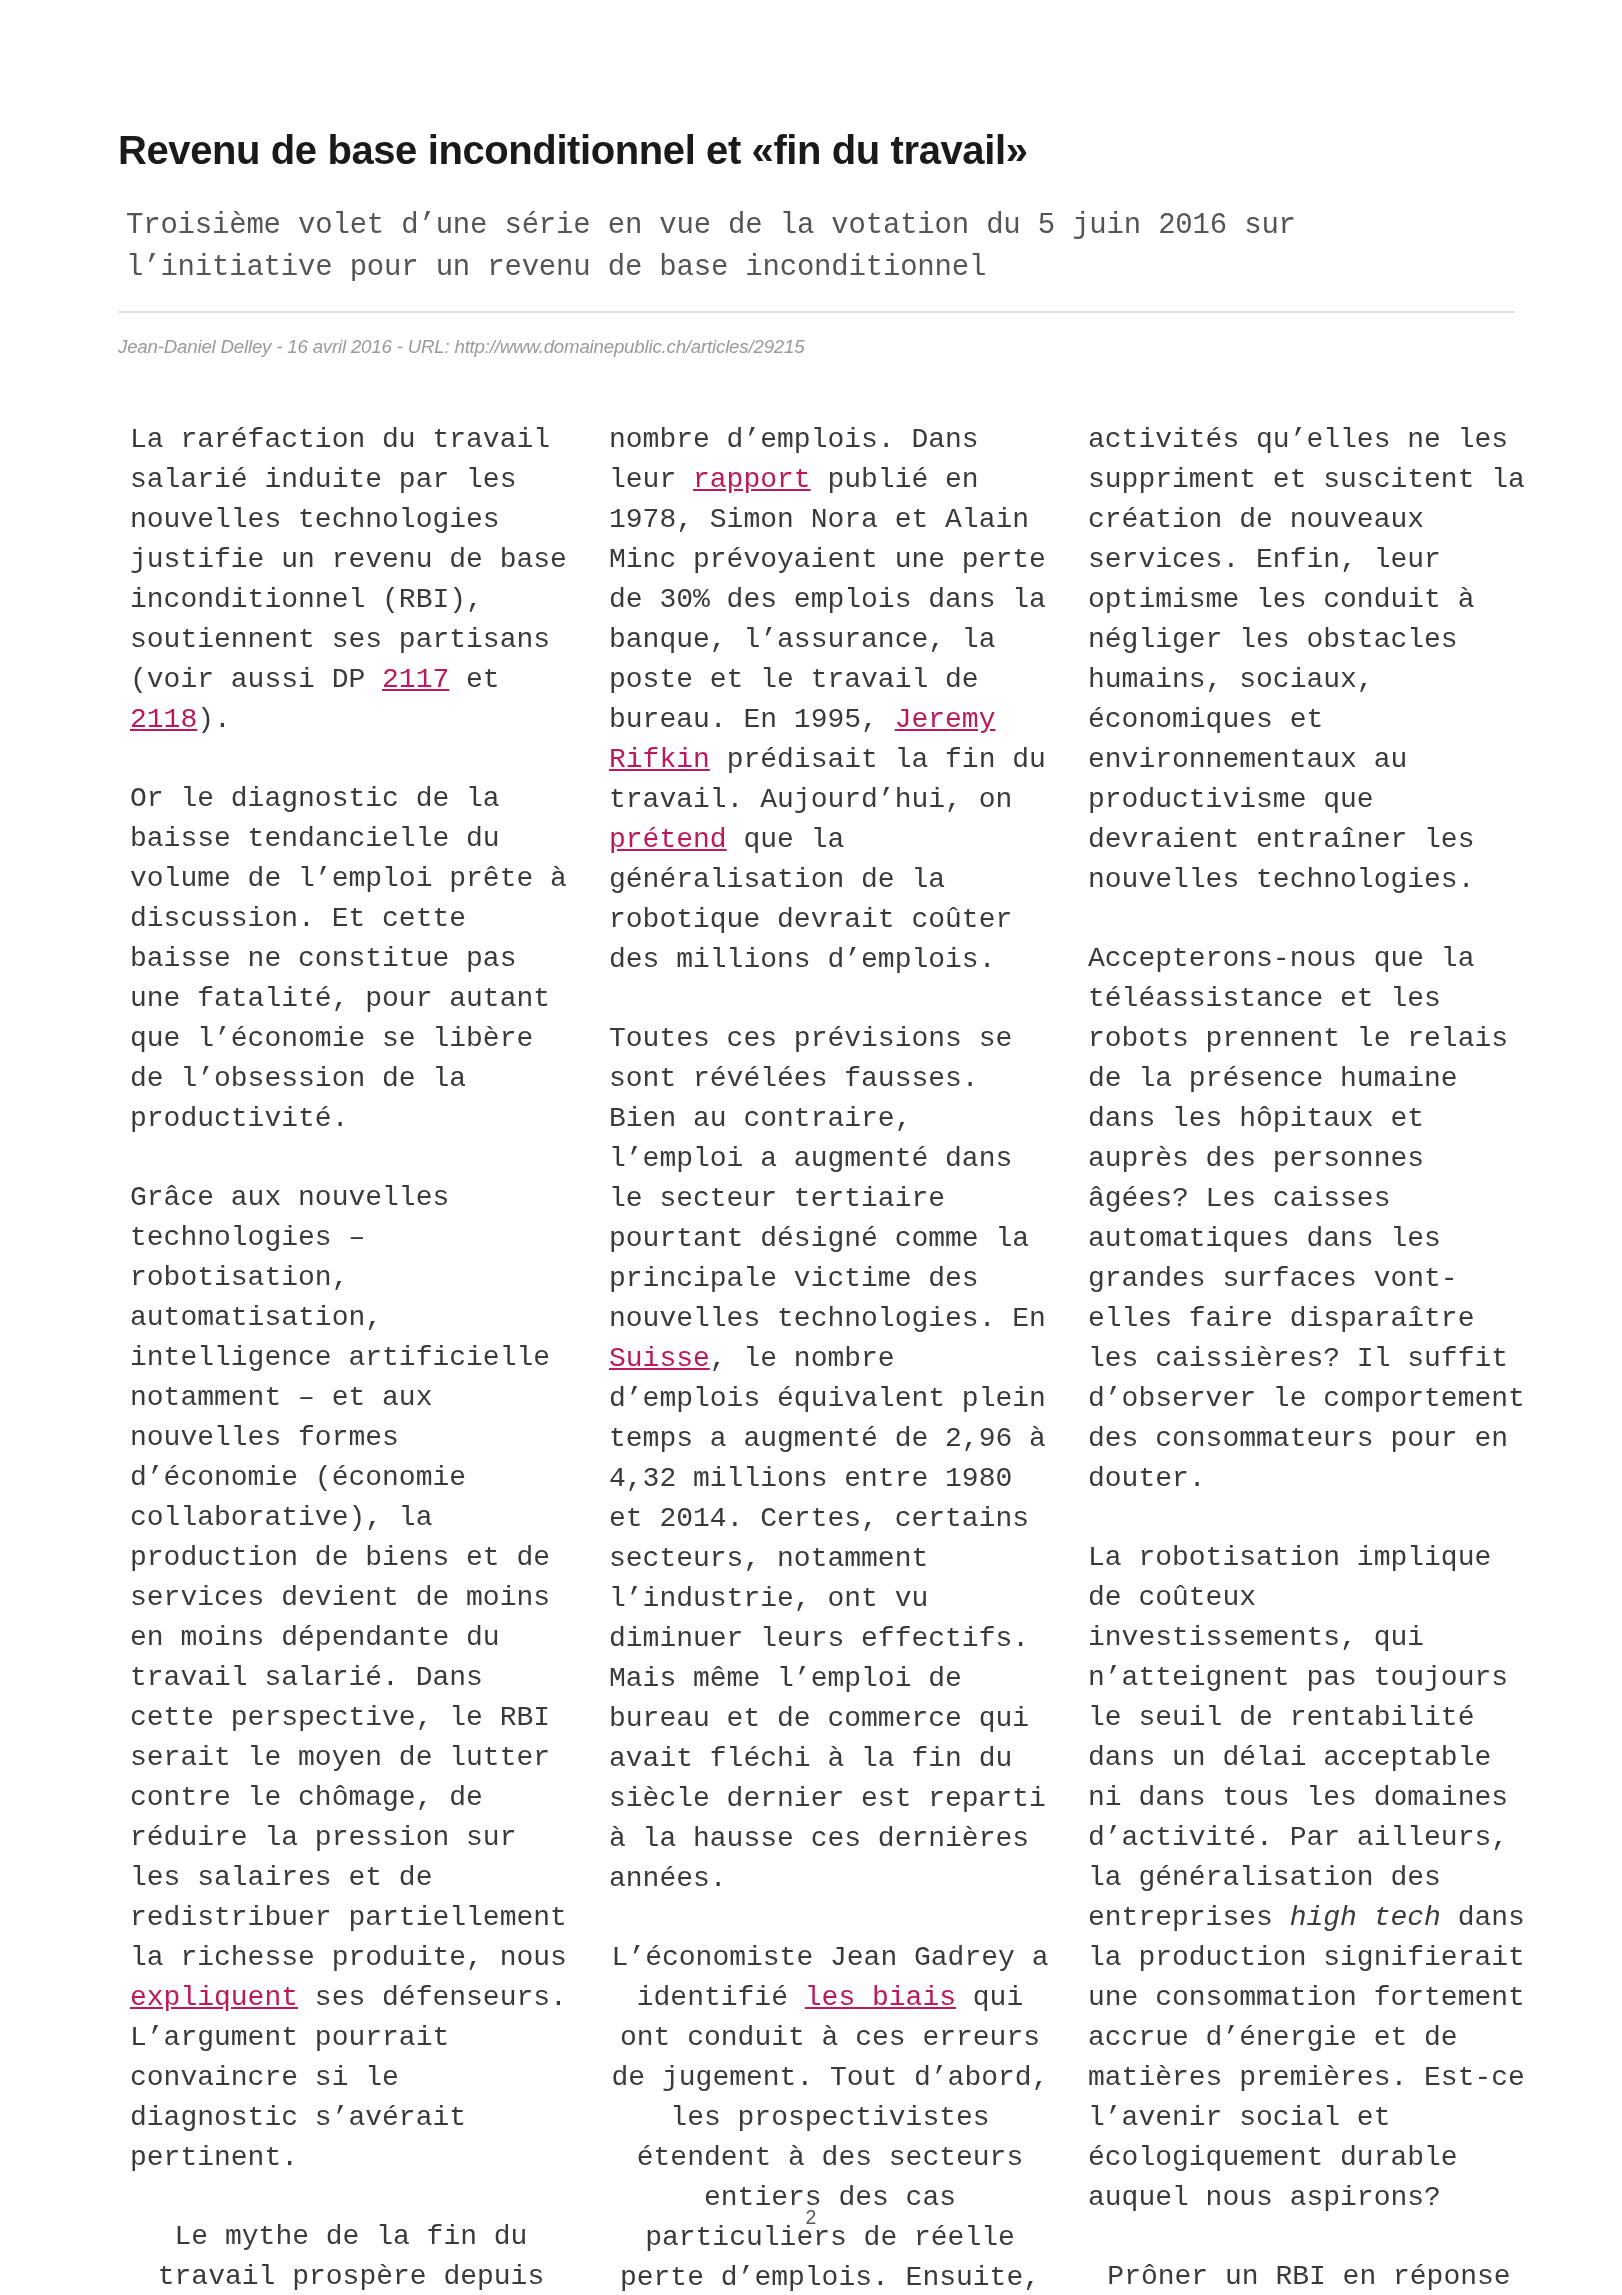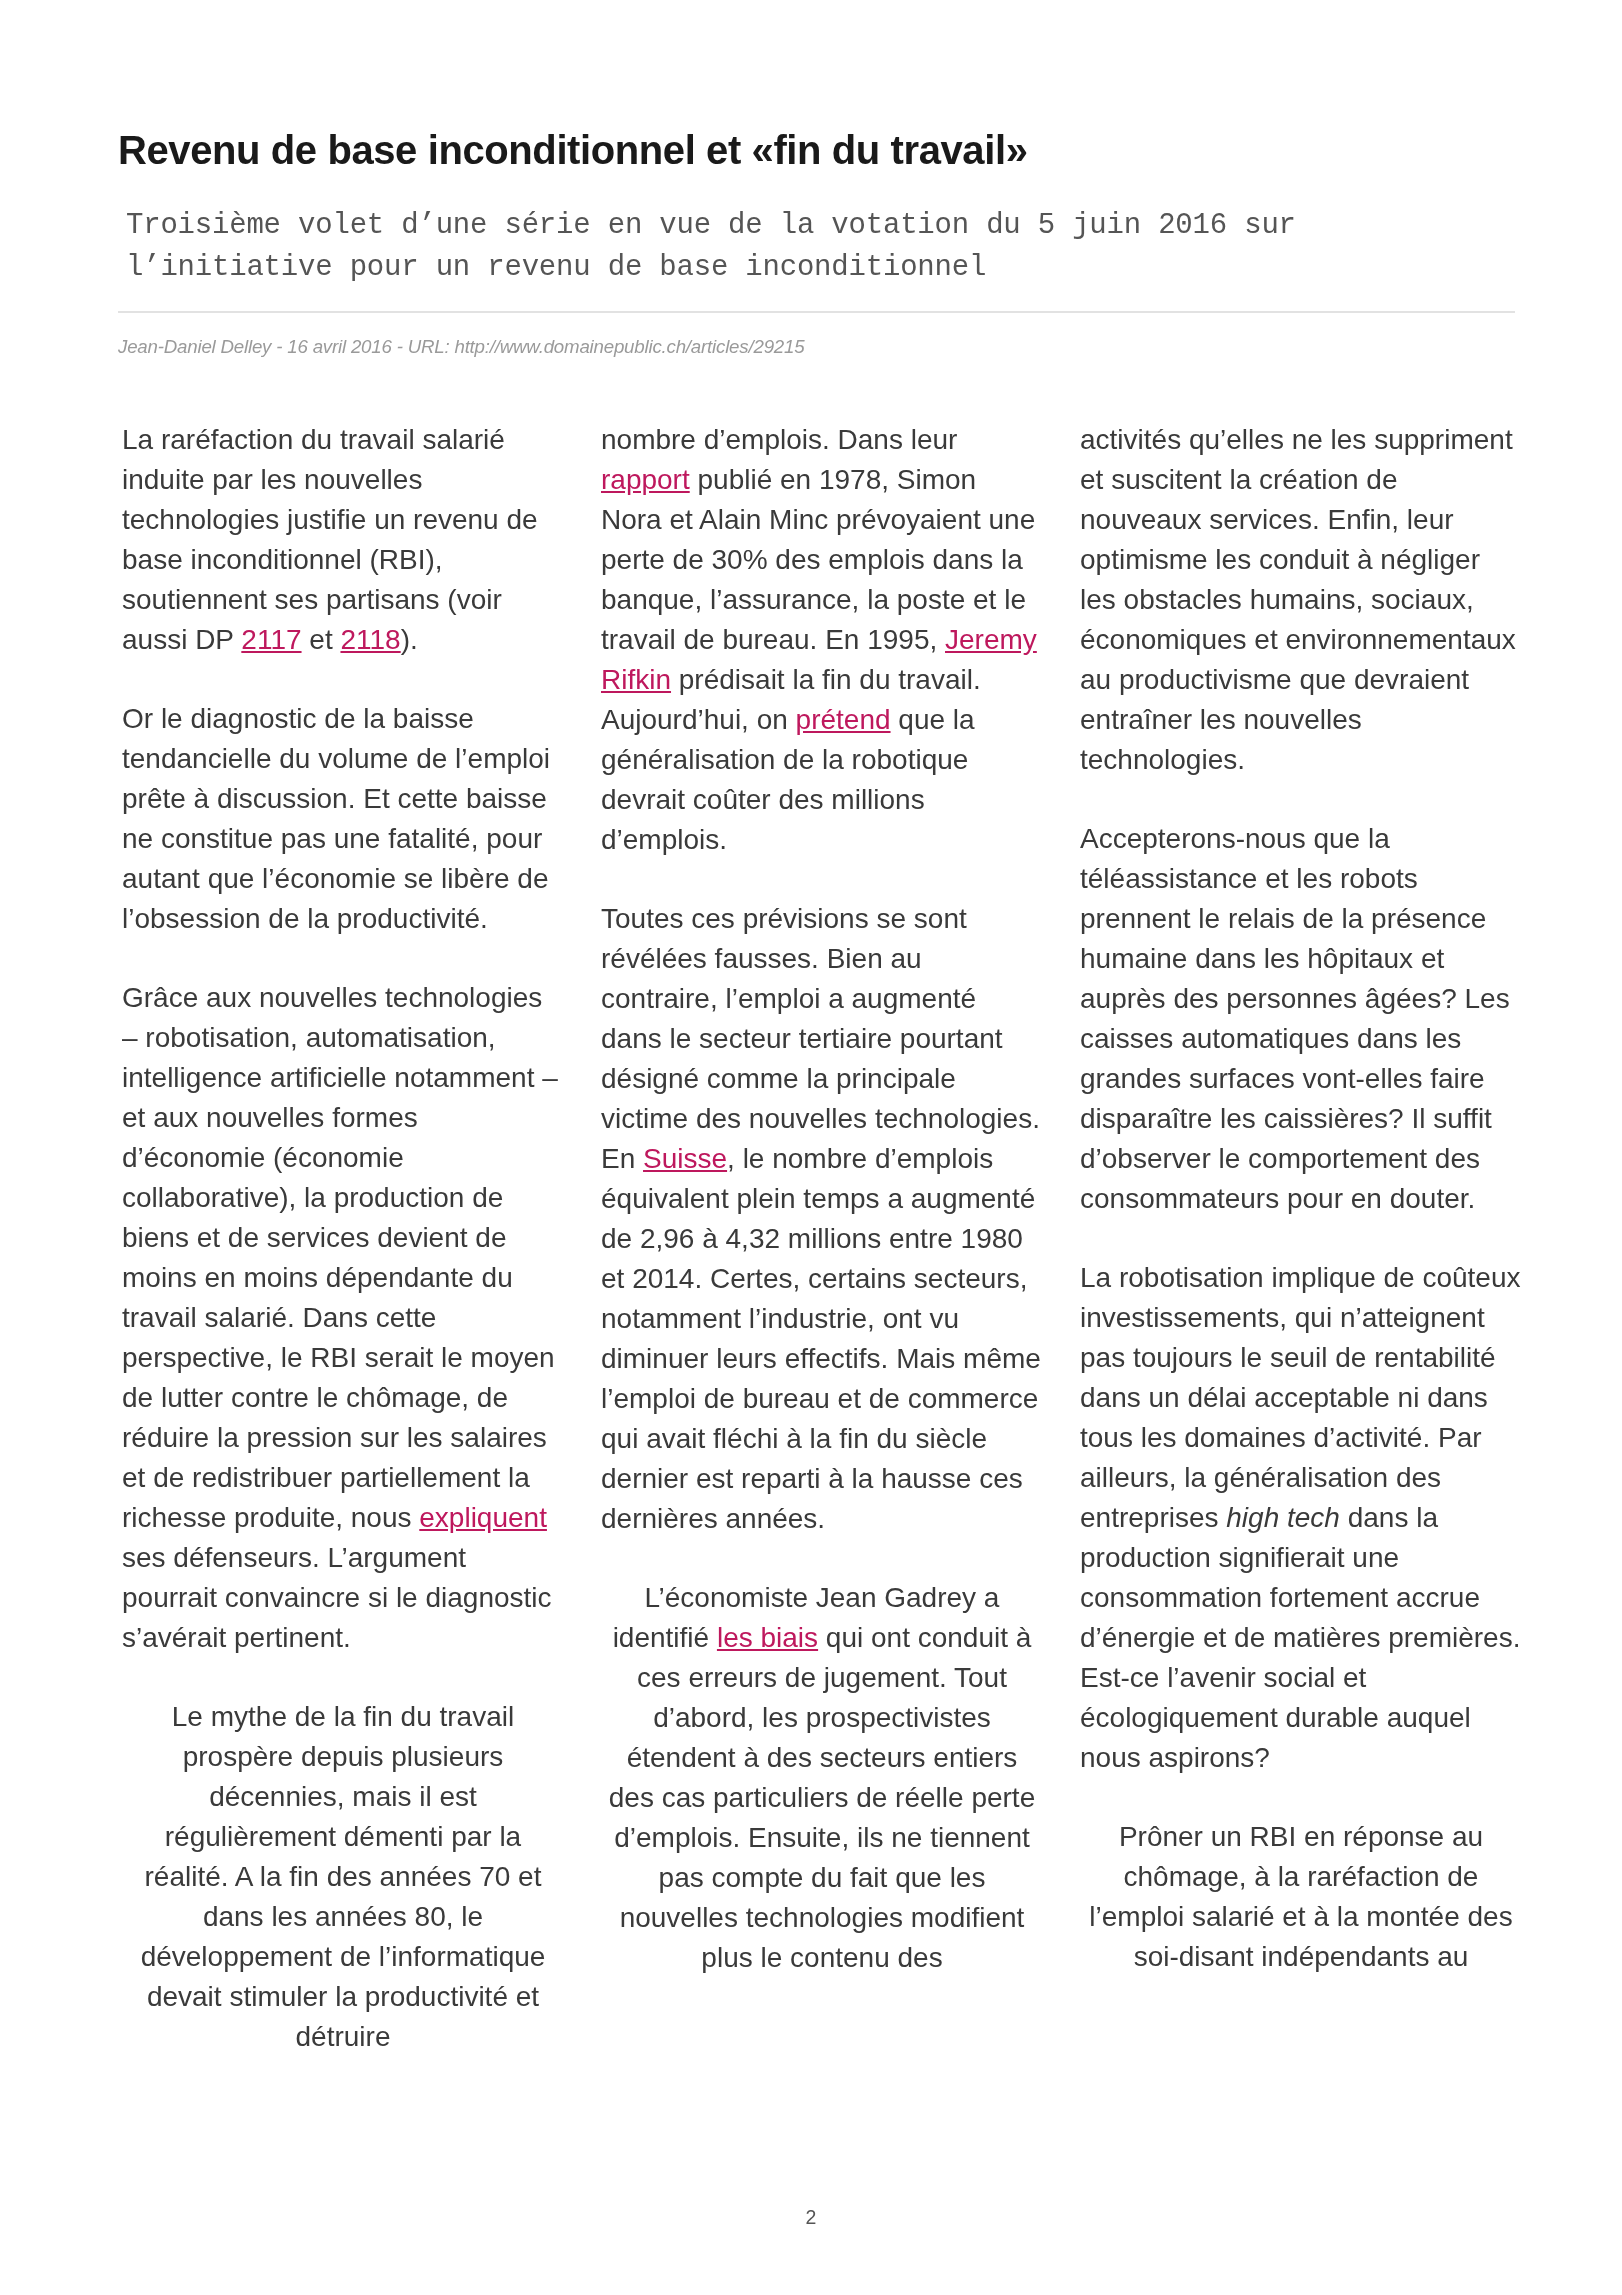--- a/index.html
+++ b/index.html
@@ -22,22 +22,22 @@
     position: absolute; left: 118px; top: 336px;
     font-family: "Liberation Sans", sans-serif; font-style: italic; font-size: 18.7px;
     color: #9a9a9a; white-space: nowrap; letter-spacing: -0.2px;
   }
   .columns {
     position: absolute; left: 118px; top: 420px; width: 1403px; height: 1752px;
     display: flex; gap: 0;
   }
   .col { width: 479px; flex: 0 0 auto; }
   .col p {
-    margin: 0 0 39px 4px;
-    font-family: Liberation Sans, sans-serif; font-size: 28px; line-height: 40px;
+    margin: 0 0 39px 12px;
+    font-family: Liberation Mono, monospace; font-size: 28px; line-height: 40px;
     color: #3a3a3a; width: 442px;
   }
   .col p.last { margin-bottom: 0; text-align: center; }
   a.lnk { color: #be185d; text-decoration: underline; }
   em.it { font-style: italic; }
   .pagenum {
     position: absolute; left: 0; width: 1622px; top: 2206px; text-align: center;
     font-family: "Liberation Sans", sans-serif; font-size: 19.5px; color: #555555;
   }
 </style>

